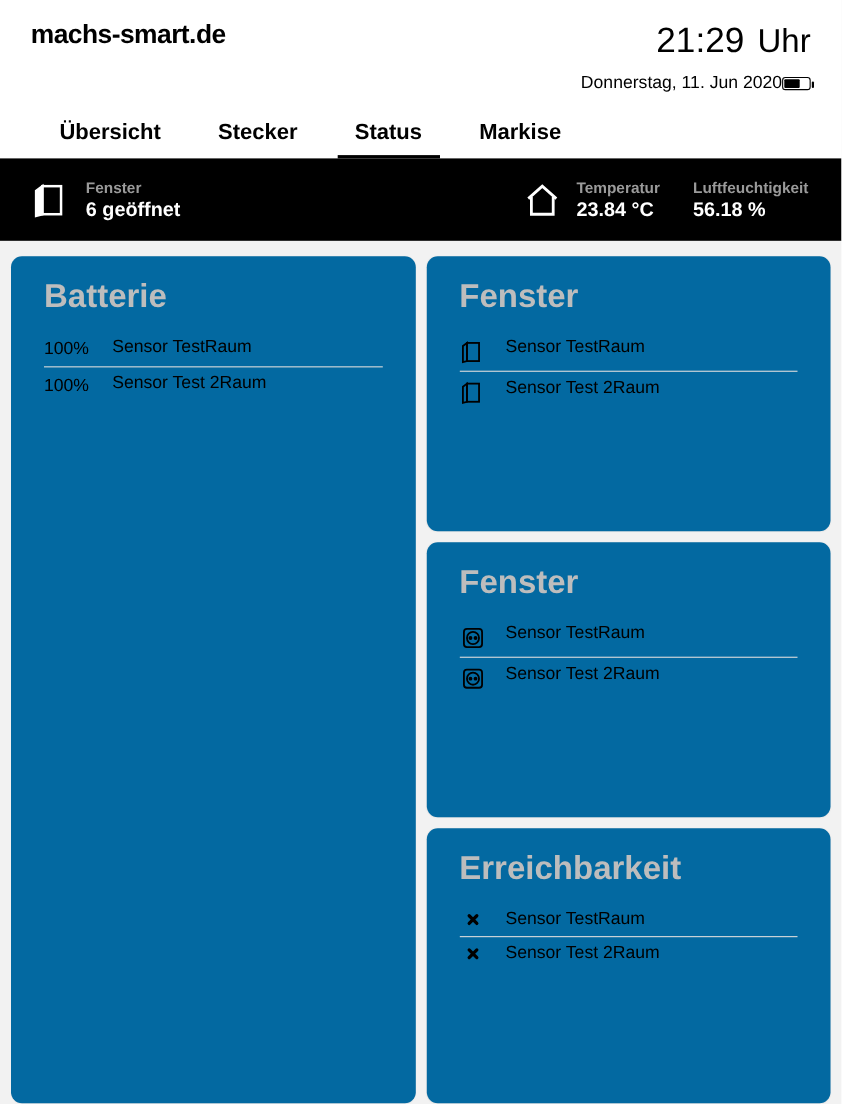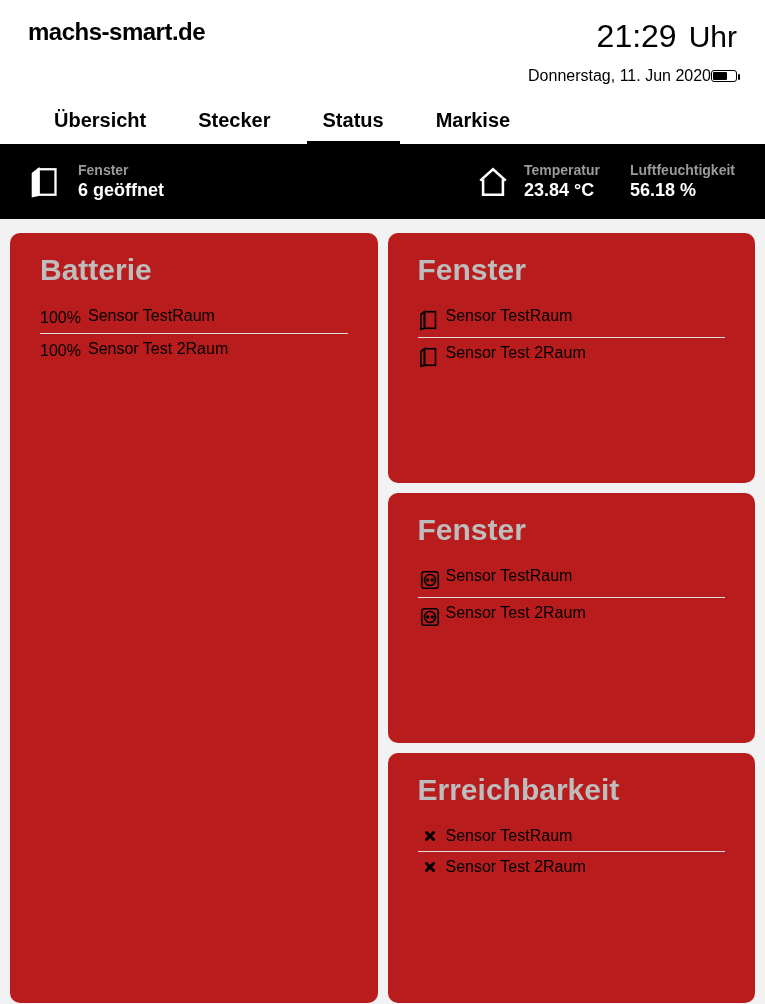--- a/index.html
+++ b/index.html
@@ -31,24 +31,24 @@
   .sb-icon { flex: 0 0 auto; }
   .sb-labels { display: flex; flex-direction: column; gap: 2px; }
   .sb-head { font-size: 14px; font-weight: 700; color: #9a9a9a; }
   .sb-val  { font-size: 18px; font-weight: 700; color: #fff; }
   .sb-val.dim { color: #8a8a8a; }
   .sb-spacer { flex: 1; }
   .sb-twin { display: flex; gap: 30px; align-items: center; }
 
   
   .main { flex: 1; background: #f2f2f2; padding: 14px 10px; display: grid; grid-template-columns: 1fr 1fr; grid-template-rows: 250px 250px 250px; gap: 10px; }
-  .card { background: #b91c1c; border-radius: 10px; padding: 20px 30px 20px 30px; overflow: hidden; box-shadow: 0 0 1px rgba(0,0,0,0.05); }
+  .card { background: #0369a1; border-radius: 10px; padding: 20px 30px 20px 30px; overflow: hidden; box-shadow: 0 0 1px rgba(0,0,0,0.05); }
   .card-batterie { grid-row: 1 / span 3; }
   .card-title { font-size: 30px; font-weight: 800; color: #bdbdbd; margin-bottom: 14px; }
-  .row { display: flex; align-items: flex-start; gap: 4px; padding: 6px 0; border-bottom: 1px solid #ddd; }
+  .row { display: flex; align-items: flex-start; gap: 18px; padding: 6px 0; border-bottom: 1px solid #ddd; }
   .row:last-child { border-bottom: none; }
   .row-icon { width: 24px; display: flex; justify-content: center; padding-top: 2px; }
   .row-val { width: 44px; font-size: 16px; font-weight: 500; padding-top: 2px; }
   .row-text { display: flex; flex-direction: row; }
   .row-name { font-size: 16px; }
   .row-room { font-size: 16px; color: #000; }
 
   
   svg.ico { display: block; }
 </style>

